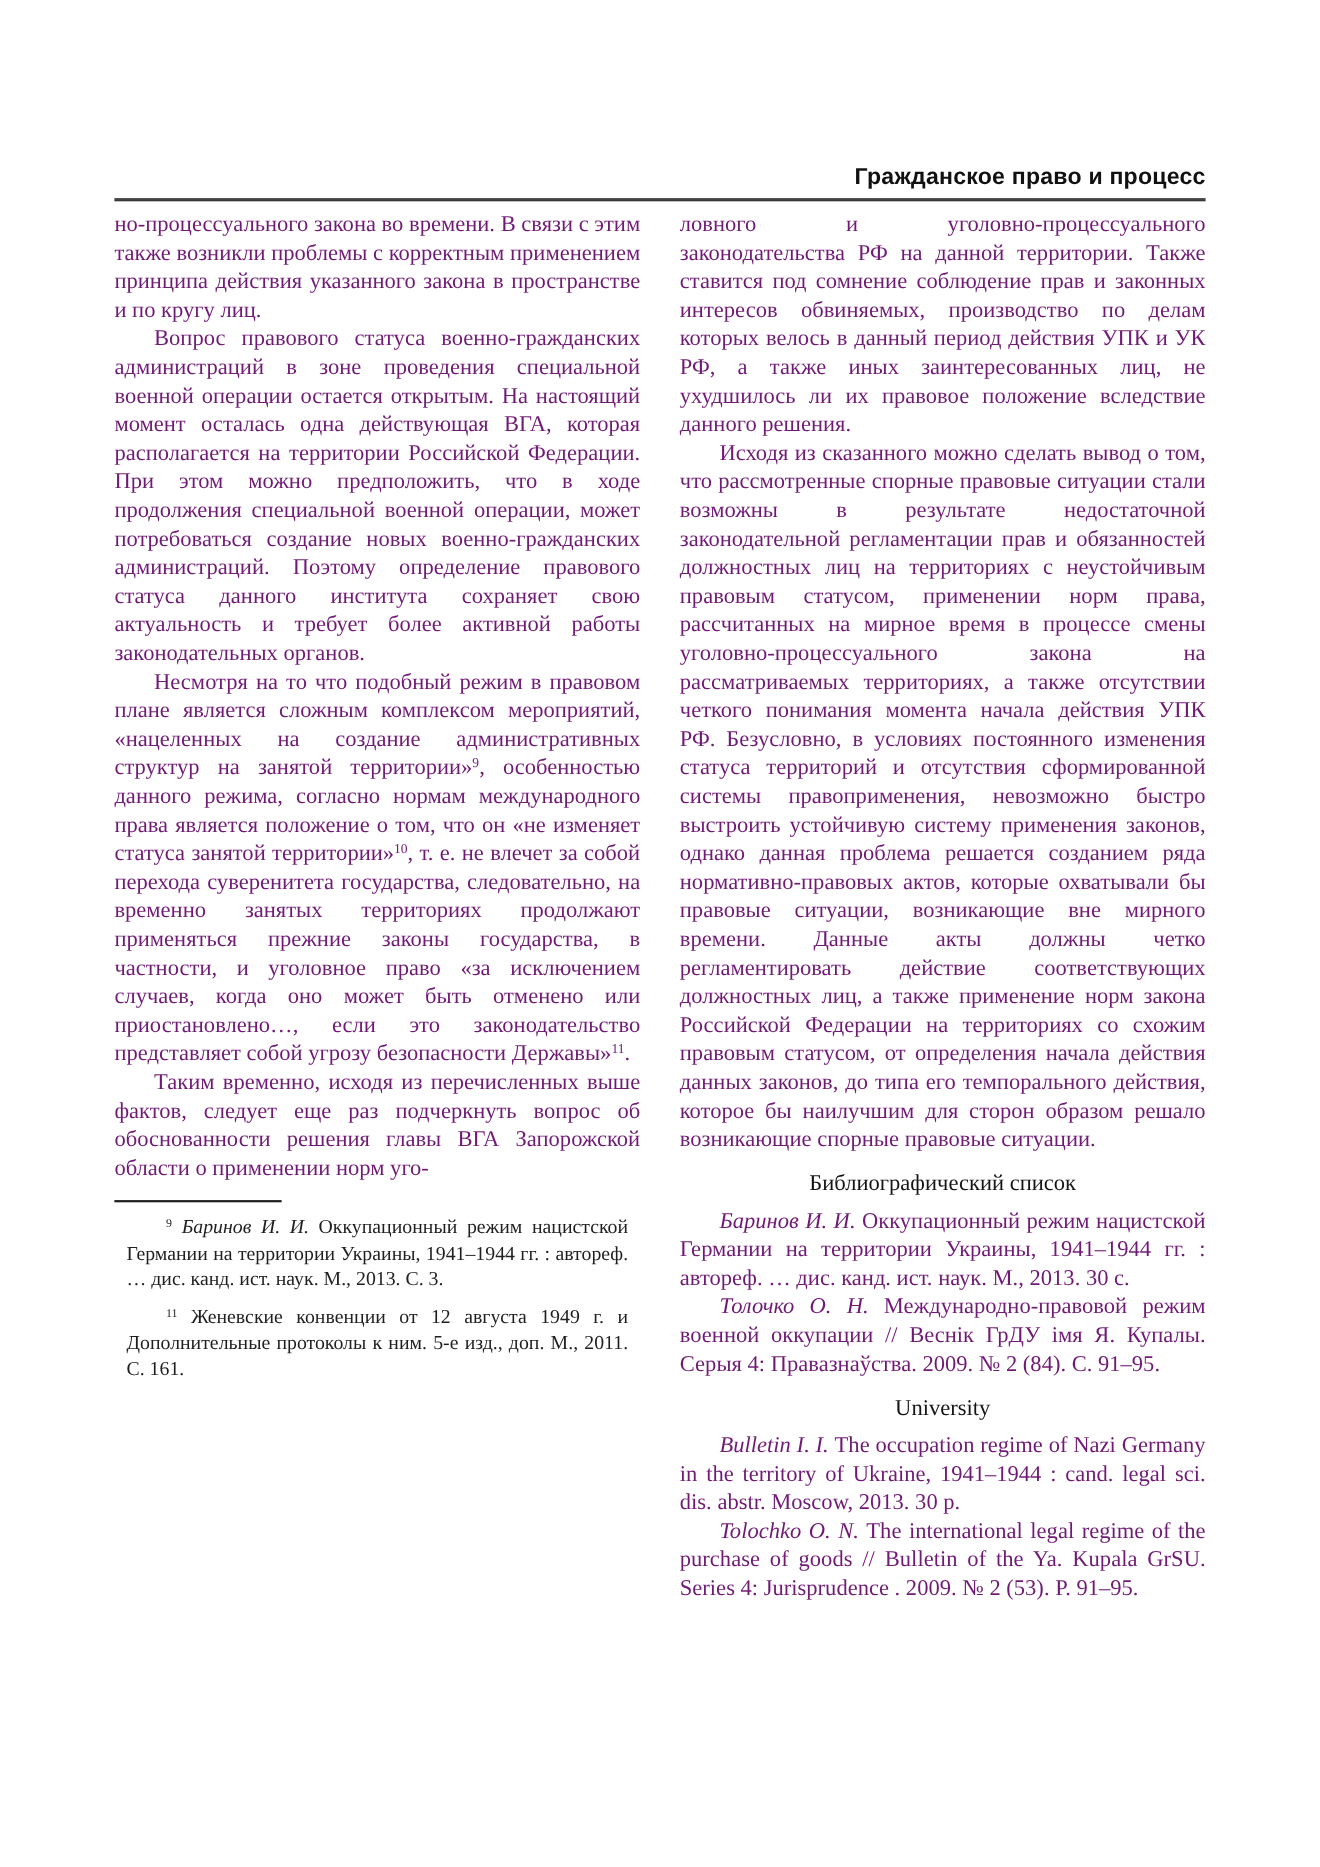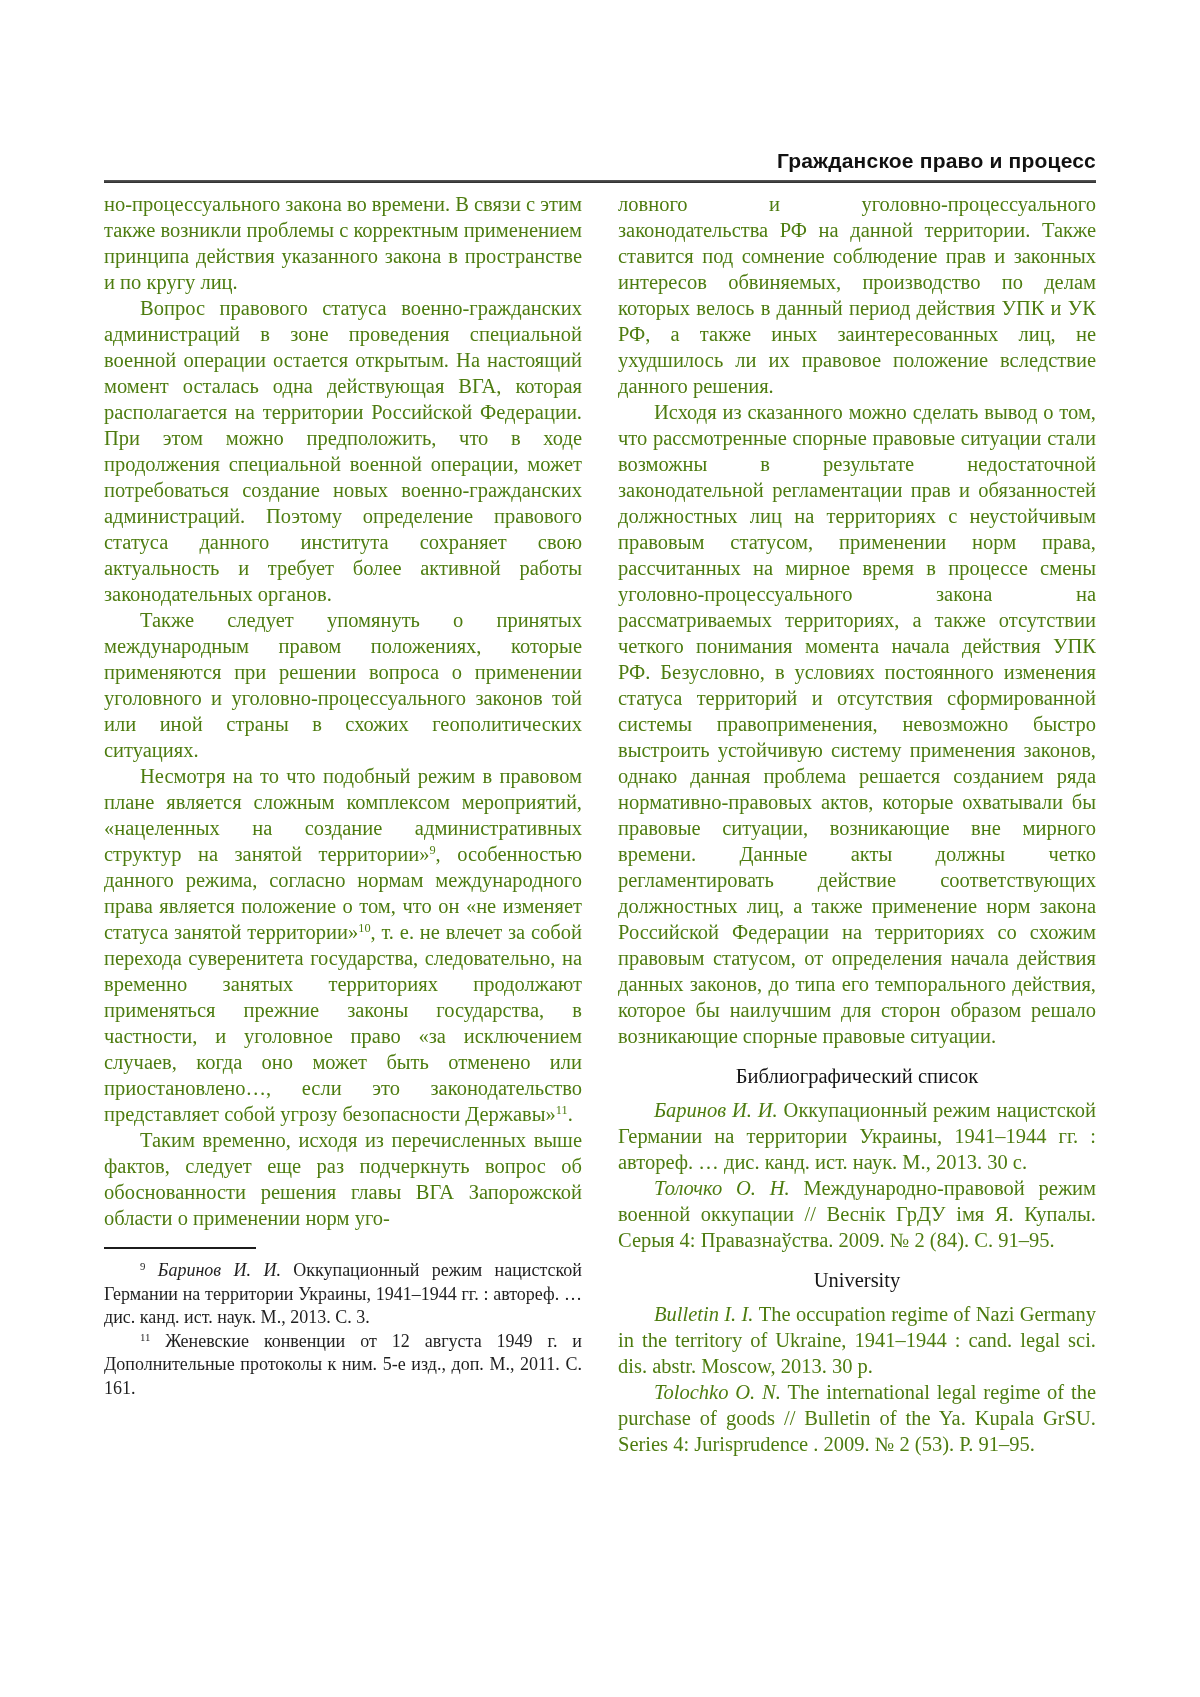--- a/index.html
+++ b/index.html
@@ -48,40 +48,40 @@
   }
   .col {
     width: 478px;
     flex: 0 0 478px;
   }
   .body-p {
     margin: 0;
     font-size: 20.5px;
     line-height: 26px;
     text-align: justify;
-    color: #4d7c0f;
+    color: #701a75;
   }
   .body-p.indent { text-indent: 36px; }
   .body-p.noindent { text-indent: 0; }
   sup {
     font-size: 60%;
     line-height: 0;
     vertical-align: baseline;
     position: relative;
     top: -0.55em;
   }
   
   .fn-rule {
     width: 152px;
     height: 0;
     border-top: 2px solid #1c1c1c;
     margin: 16px 0 10px 0;
   }
   .fn {
-    margin: 0;
+    margin: 11px;
     font-size: 18px;
     line-height: 23.5px;
     text-align: justify;
     text-indent: 36px;
     color: #1f1f1f;
   }
   
   .list-heading {
     margin: 14px 0 8px 0;
     font-size: 20.5px;
@@ -117,21 +117,20 @@
 <div class="page">
 
   <div class="running-head">Гражданское право и процесс</div>
   <div class="head-rule"></div>
 
   <main class="columns">
 
     <section class="col">
       <p class="body-p noindent"><span>но-процессуального закона во времени. В связи с этим также возникли проблемы с корректным применением принципа действия указанного закона в пространстве и по кругу лиц.</span></p>
       <p class="body-p indent"><span>Вопрос правового статуса военно-гражданских администраций в зоне проведения специальной военной операции остается открытым. На настоящий момент осталась одна действующая ВГА, которая располагается на территории Российской Федерации. При этом можно предположить, что в ходе продолжения специальной военной операции, может потребоваться создание новых военно-гражданских администраций. Поэтому определение правового статуса данного института сохраняет свою актуальность и требует более активной работы законодательных органов.</span></p>
-      <p class="body-p indent"><span>Также следует упомянуть о принятых международным правом положениях, которые применяются при решении вопроса о применении уголовного и уголовно-процессуального законов той или иной страны в схожих геополитических ситуациях.</span></p>
       <p class="body-p indent"><span>Несмотря на то что подобный режим в правовом плане является сложным комплексом мероприятий, «нацеленных на создание административных структур на занятой территории»</span><sup>9</sup><span>, особенностью данного режима, согласно нормам международного права является положение о том, что он «не изменяет статуса занятой территории»</span><sup>10</sup><span>, т. е. не влечет за собой перехода суверенитета государства, следовательно, на временно занятых территориях продолжают применяться прежние законы государства, в частности, и уголовное право «за исключением случаев, когда оно может быть отменено или приостановлено…, если это законодательство представляет собой угрозу безопасности Державы»</span><sup>11</sup><span>.</span></p>
       <p class="body-p indent"><span>Таким временно, исходя из перечисленных выше фактов, следует еще раз подчеркнуть вопрос об обоснованности решения главы ВГА Запорожской области о применении норм уго-</span></p>
 
       <div class="fn-rule"></div>
       <div>
         <p class="fn"><sup>9</sup><i> Баринов И. И. </i><span>Оккупационный режим нацистской Германии на территории Украины, 1941–1944 гг. : автореф. … дис. канд. ист. наук. М., 2013. С. 3.</span></p>
         <p class="fn"><sup>11</sup><span> Женевские конвенции от 12 августа 1949 г. и Дополнительные протоколы к ним. 5-е изд., доп. М., 2011. С. 161.</span></p>
       </div>
     </section>
 

